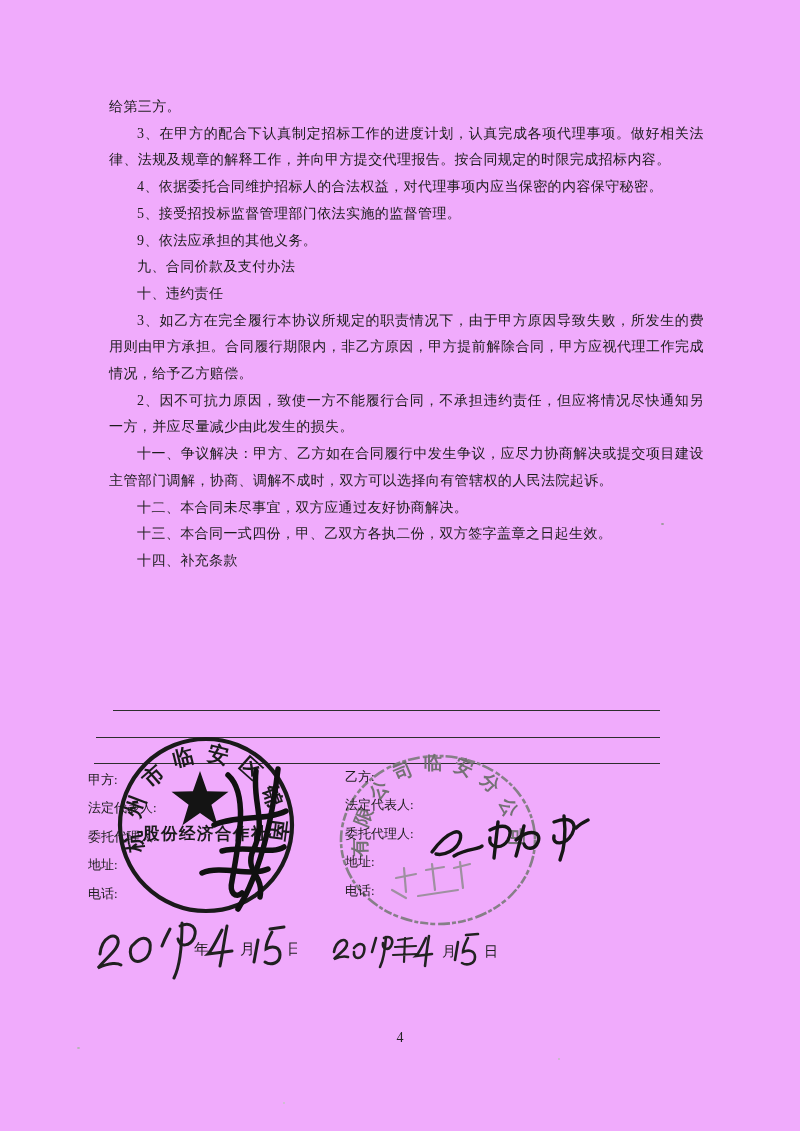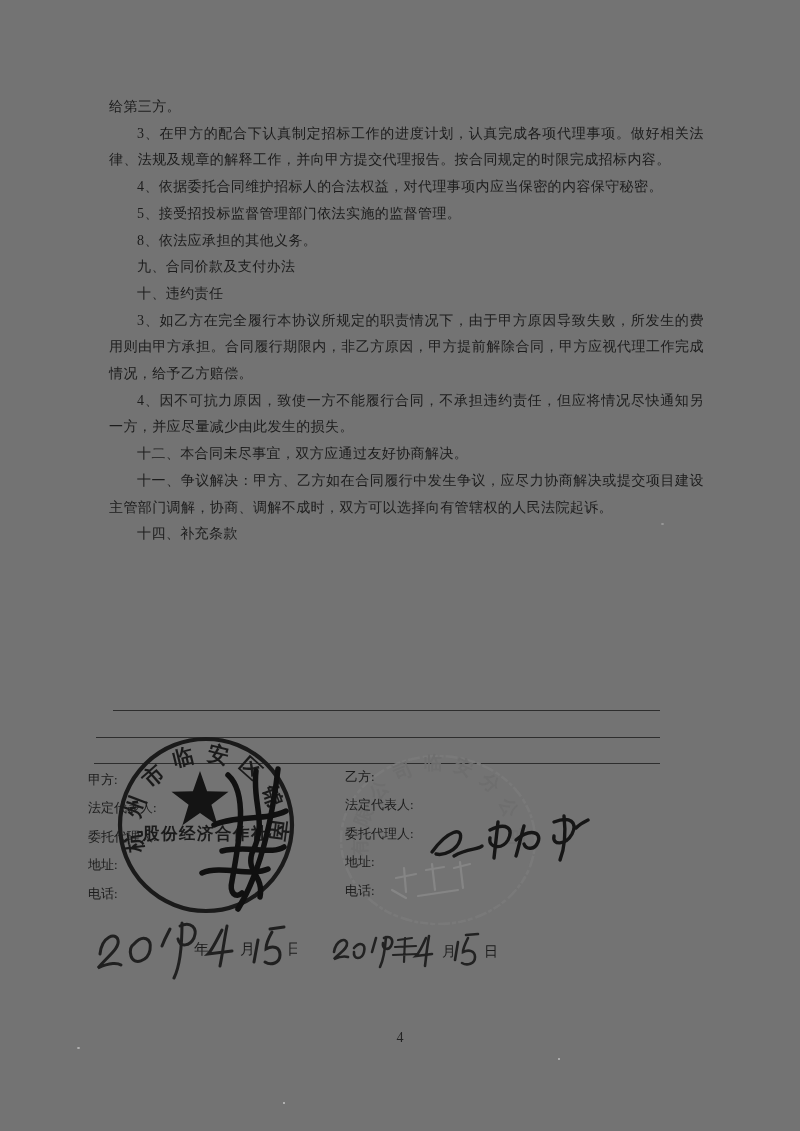--- a/index.html
+++ b/index.html
@@ -1,17 +1,17 @@
 <!DOCTYPE html>
 <html><head>
 <meta charset="utf-8">
 <style>
   html,body{margin:0;padding:0;background:#ffffff;}
   .page{
-    position:relative;width:800px;height:1131px;background:#737373;
+    position:relative;width:800px;height:1131px;background:#f0abfc;
     font-family:"Liberation Serif","DejaVu Serif",serif;color:#1c1c1c;
     overflow:hidden;margin:0 auto;
   }
   
   .body-text{
     position:absolute;left:109px;top:94px;width:595px;
     font-size:14px;line-height:26.7px;text-align:justify;
     letter-spacing:.4px;
   }
   .body-text p{margin:0;}
@@ -45,27 +45,28 @@
 </head>
 <body>
 
 <div class="page">
 
   <div class="body-text" id="contract-body">
       <p class="">给第三方。</p>
       <p class="indent">3、在甲方的配合下认真制定招标工作的进度计划，认真完成各项代理事项。做好相关法律、法规及规章的解释工作，并向甲方提交代理报告。按合同规定的时限完成招标内容。</p>
       <p class="indent">4、依据委托合同维护招标人的合法权益，对代理事项内应当保密的内容保守秘密。</p>
       <p class="indent">5、接受招投标监督管理部门依法实施的监督管理。</p>
-      <p class="indent">8、依法应承担的其他义务。</p>
+      <p class="indent">9、依法应承担的其他义务。</p>
       <p class="indent">九、合同价款及支付办法</p>
       <p class="indent">十、违约责任</p>
       <p class="indent">3、如乙方在完全履行本协议所规定的职责情况下，由于甲方原因导致失败，所发生的费用则由甲方承担。合同履行期限内，非乙方原因，甲方提前解除合同，甲方应视代理工作完成情况，给予乙方赔偿。</p>
-      <p class="indent">4、因不可抗力原因，致使一方不能履行合同，不承担违约责任，但应将情况尽快通知另一方，并应尽量减少由此发生的损失。</p>
+      <p class="indent">2、因不可抗力原因，致使一方不能履行合同，不承担违约责任，但应将情况尽快通知另一方，并应尽量减少由此发生的损失。</p>
+      <p class="indent">十一、争议解决：甲方、乙方如在合同履行中发生争议，应尽力协商解决或提交项目建设主管部门调解，协商、调解不成时，双方可以选择向有管辖权的人民法院起诉。</p>
       <p class="indent">十二、本合同未尽事宜，双方应通过友好协商解决。</p>
-      <p class="indent">十一、争议解决：甲方、乙方如在合同履行中发生争议，应尽力协商解决或提交项目建设主管部门调解，协商、调解不成时，双方可以选择向有管辖权的人民法院起诉。</p>
+      <p class="indent">十三、本合同一式四份，甲、乙双方各执二份，双方签字盖章之日起生效。</p>
       <p class="indent">十四、补充条款</p>
     </div>
 
   <div class="hr" id="hr1"></div>
   <div class="hr" id="hr2"></div>
   <div class="hr" id="hr3"></div>
 
   <div class="labels" id="party-a-labels">
       <div class="sig-label">甲方:</div>
       <div class="sig-label">法定代表人:</div>

